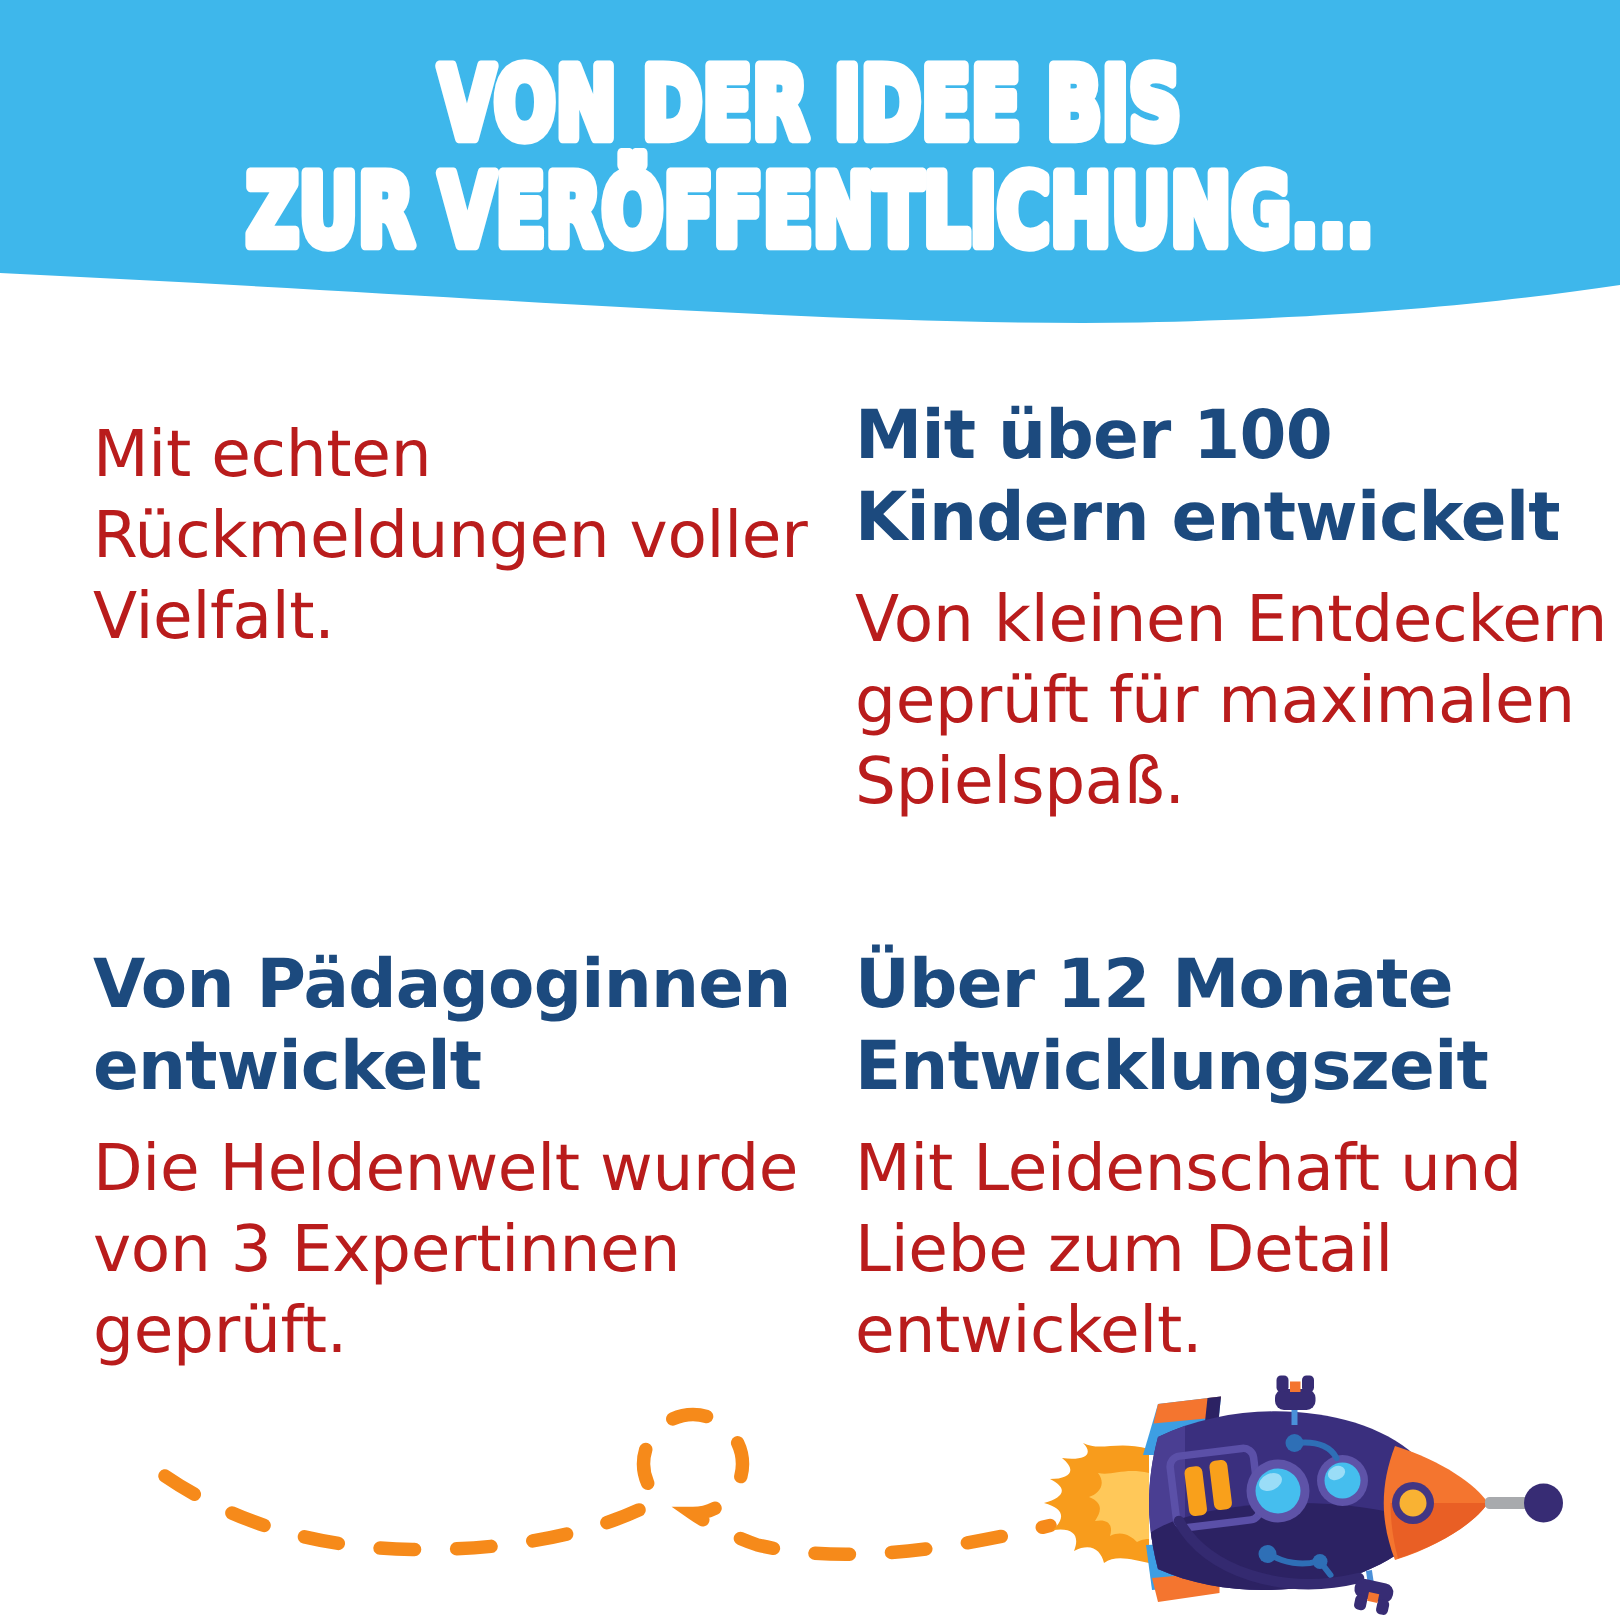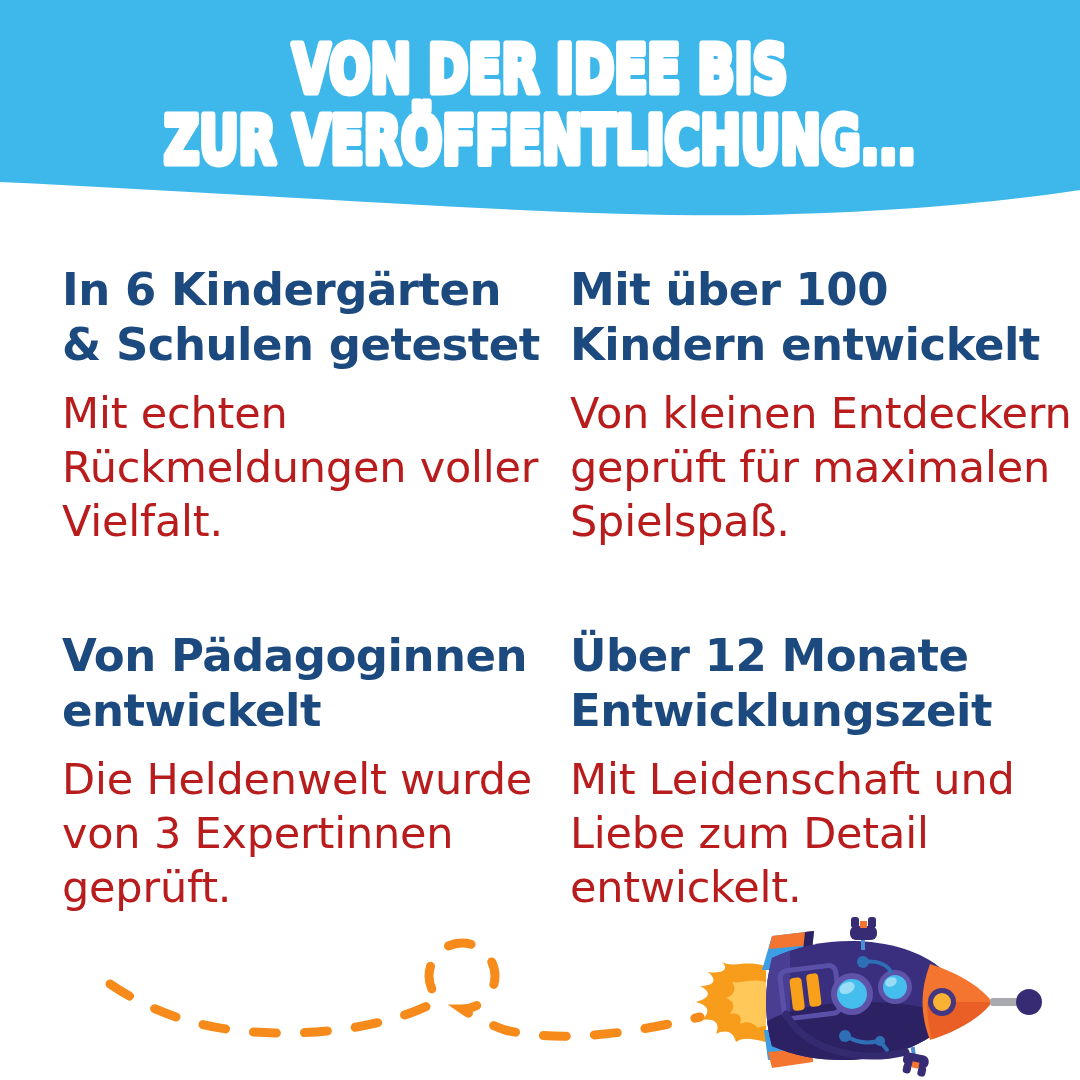--- a/index.html
+++ b/index.html
@@ -38,22 +38,20 @@
 
 <div class="canvas">
 
   <svg class="header-svg" viewBox="0 0 1080 232" aria-hidden="true">
     <path d="M0,0 H1080 V190 C1000,202 900,212 760,215 C560,218 300,196 0,182 Z" fill="#3EB7EB"></path>
     <text class="header-title" x="540" y="92" font-size="66" text-anchor="middle" textLength="495" lengthAdjust="spacingAndGlyphs">VON DER IDEE BIS</text>
     <text class="header-title" x="540" y="163" font-size="66" text-anchor="middle" textLength="752" lengthAdjust="spacingAndGlyphs">ZUR VERÖFFENTLICHUNG...</text>
   </svg>
 
   <section class="feature pos-f1">
-    <h2>In 6 Kindergärten
-&amp; Schulen getestet</h2>
     <p>Mit echten
 Rückmeldungen voller
 Vielfalt.</p>
   </section>
 
   <section class="feature pos-f2">
     <h2>Mit über 100
 Kindern entwickelt</h2>
     <p>Von kleinen Entdeckern
 geprüft für maximalen

